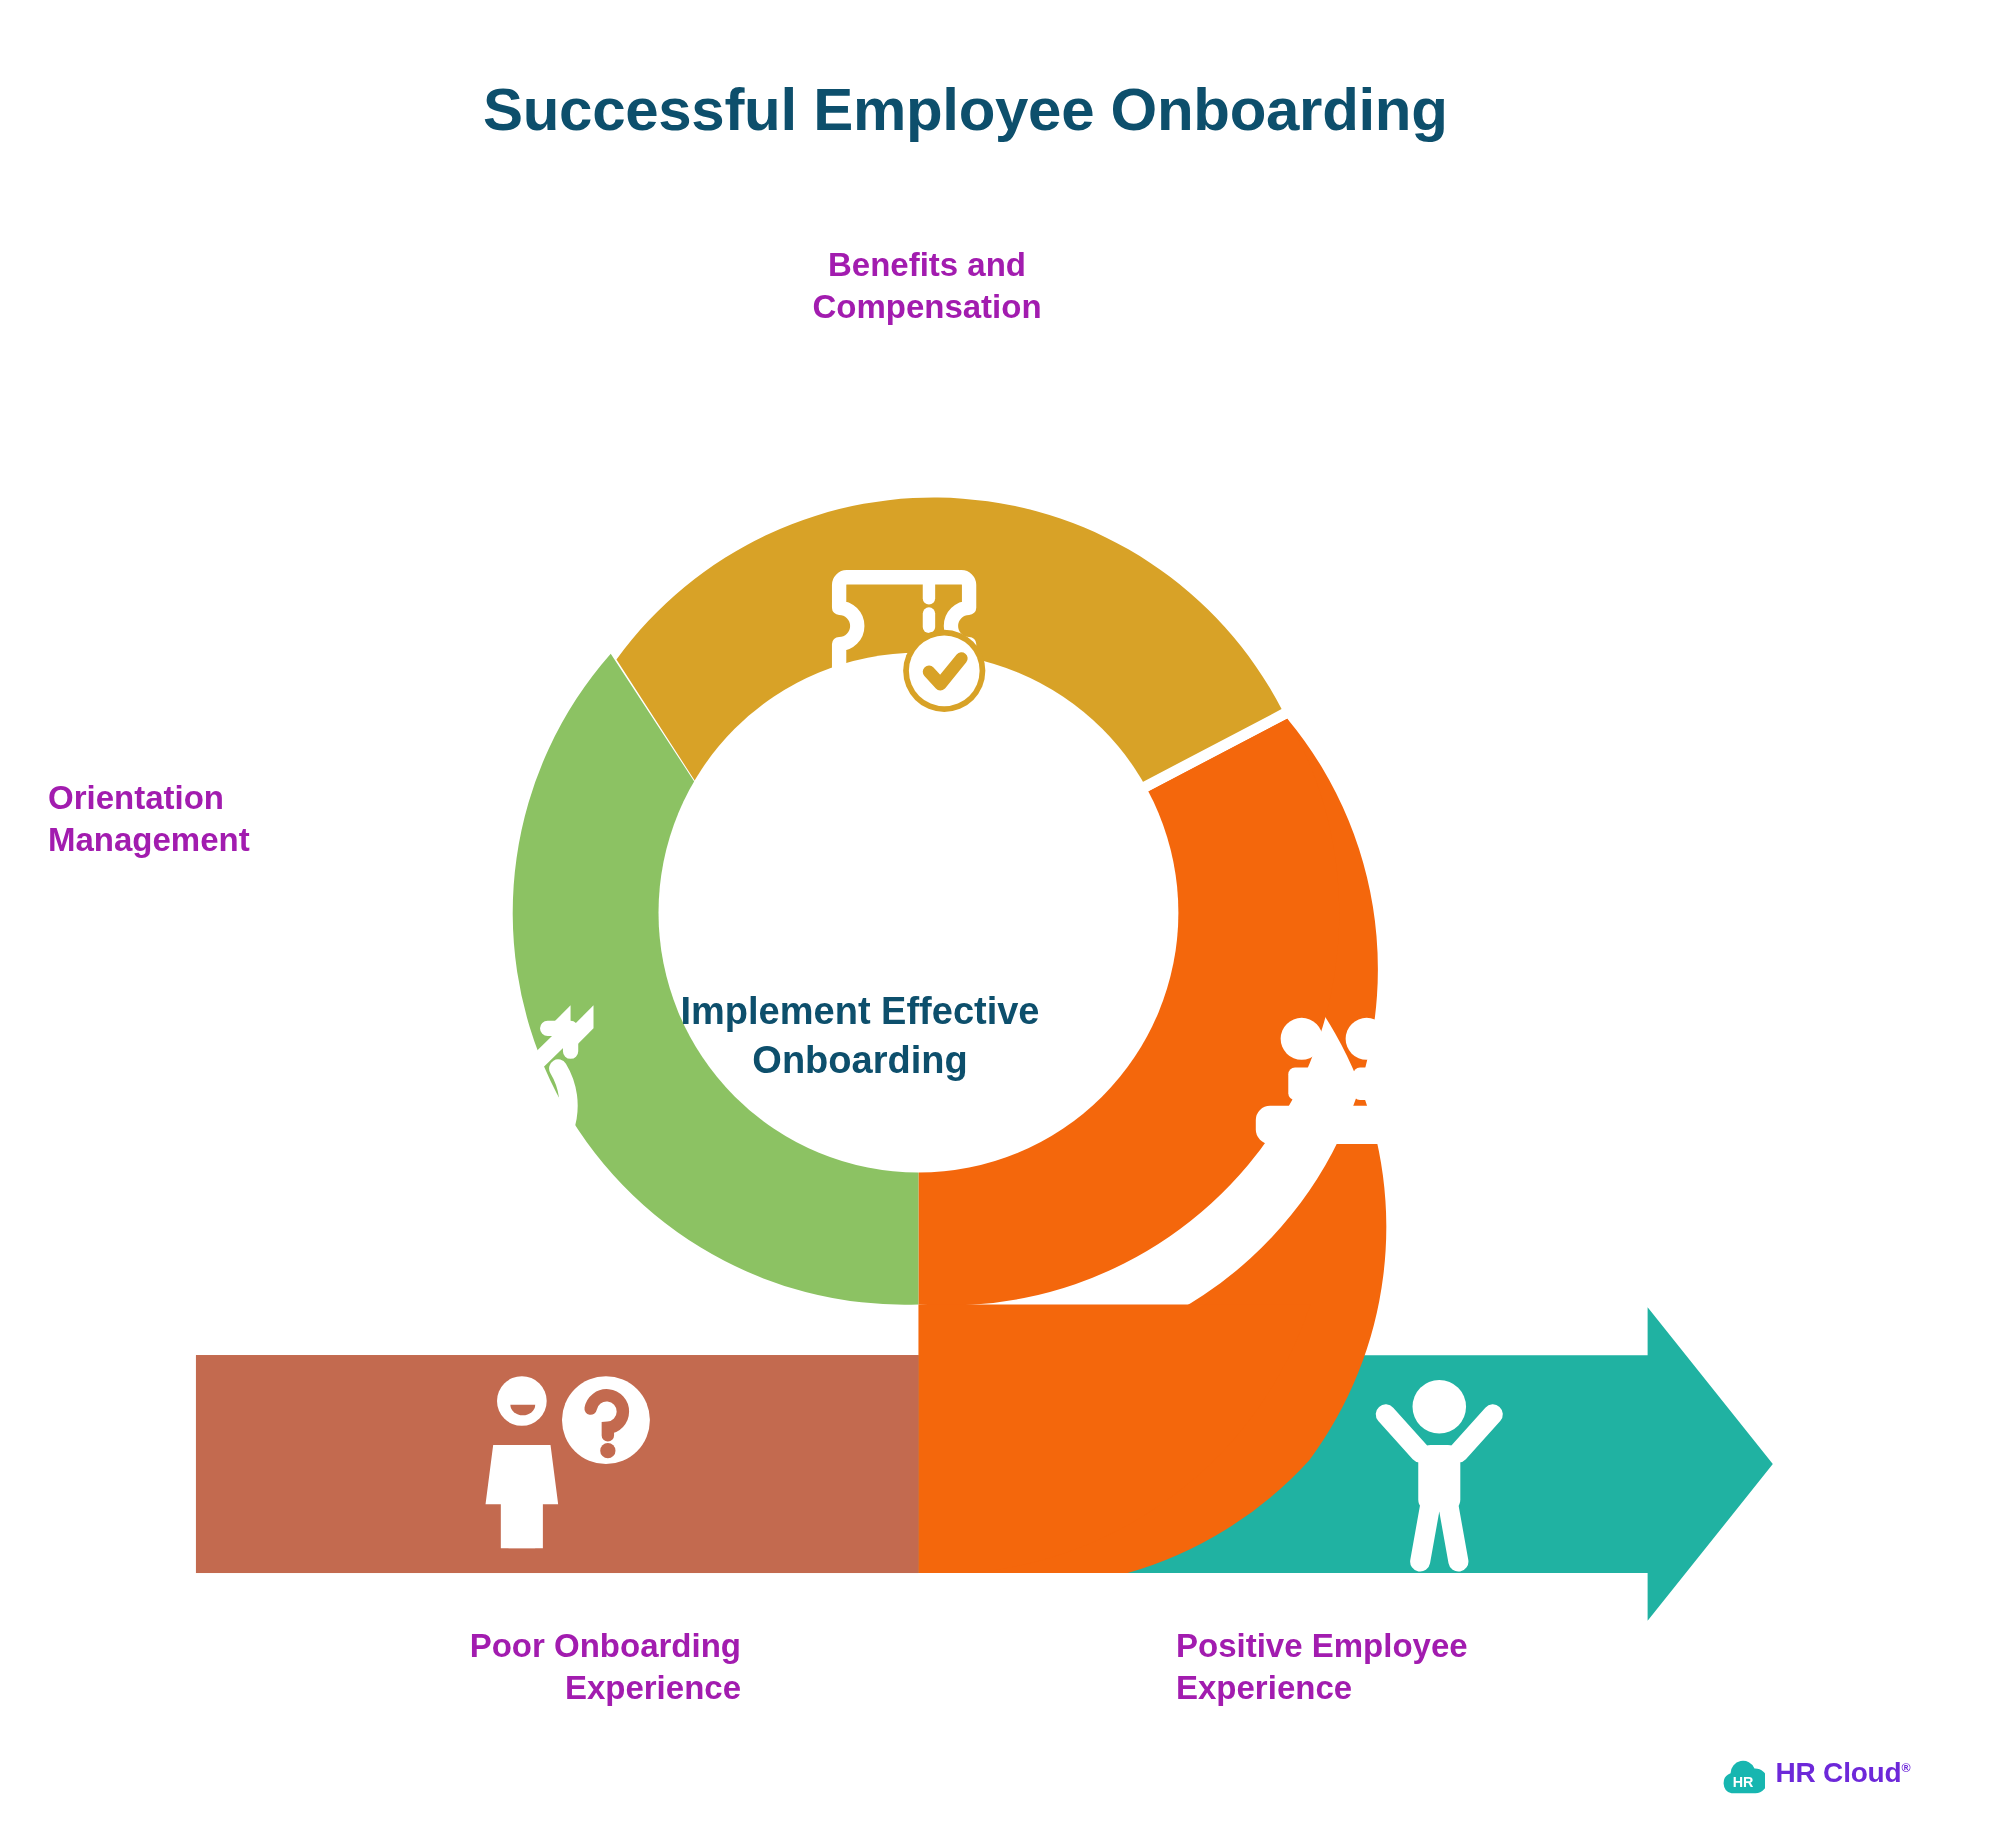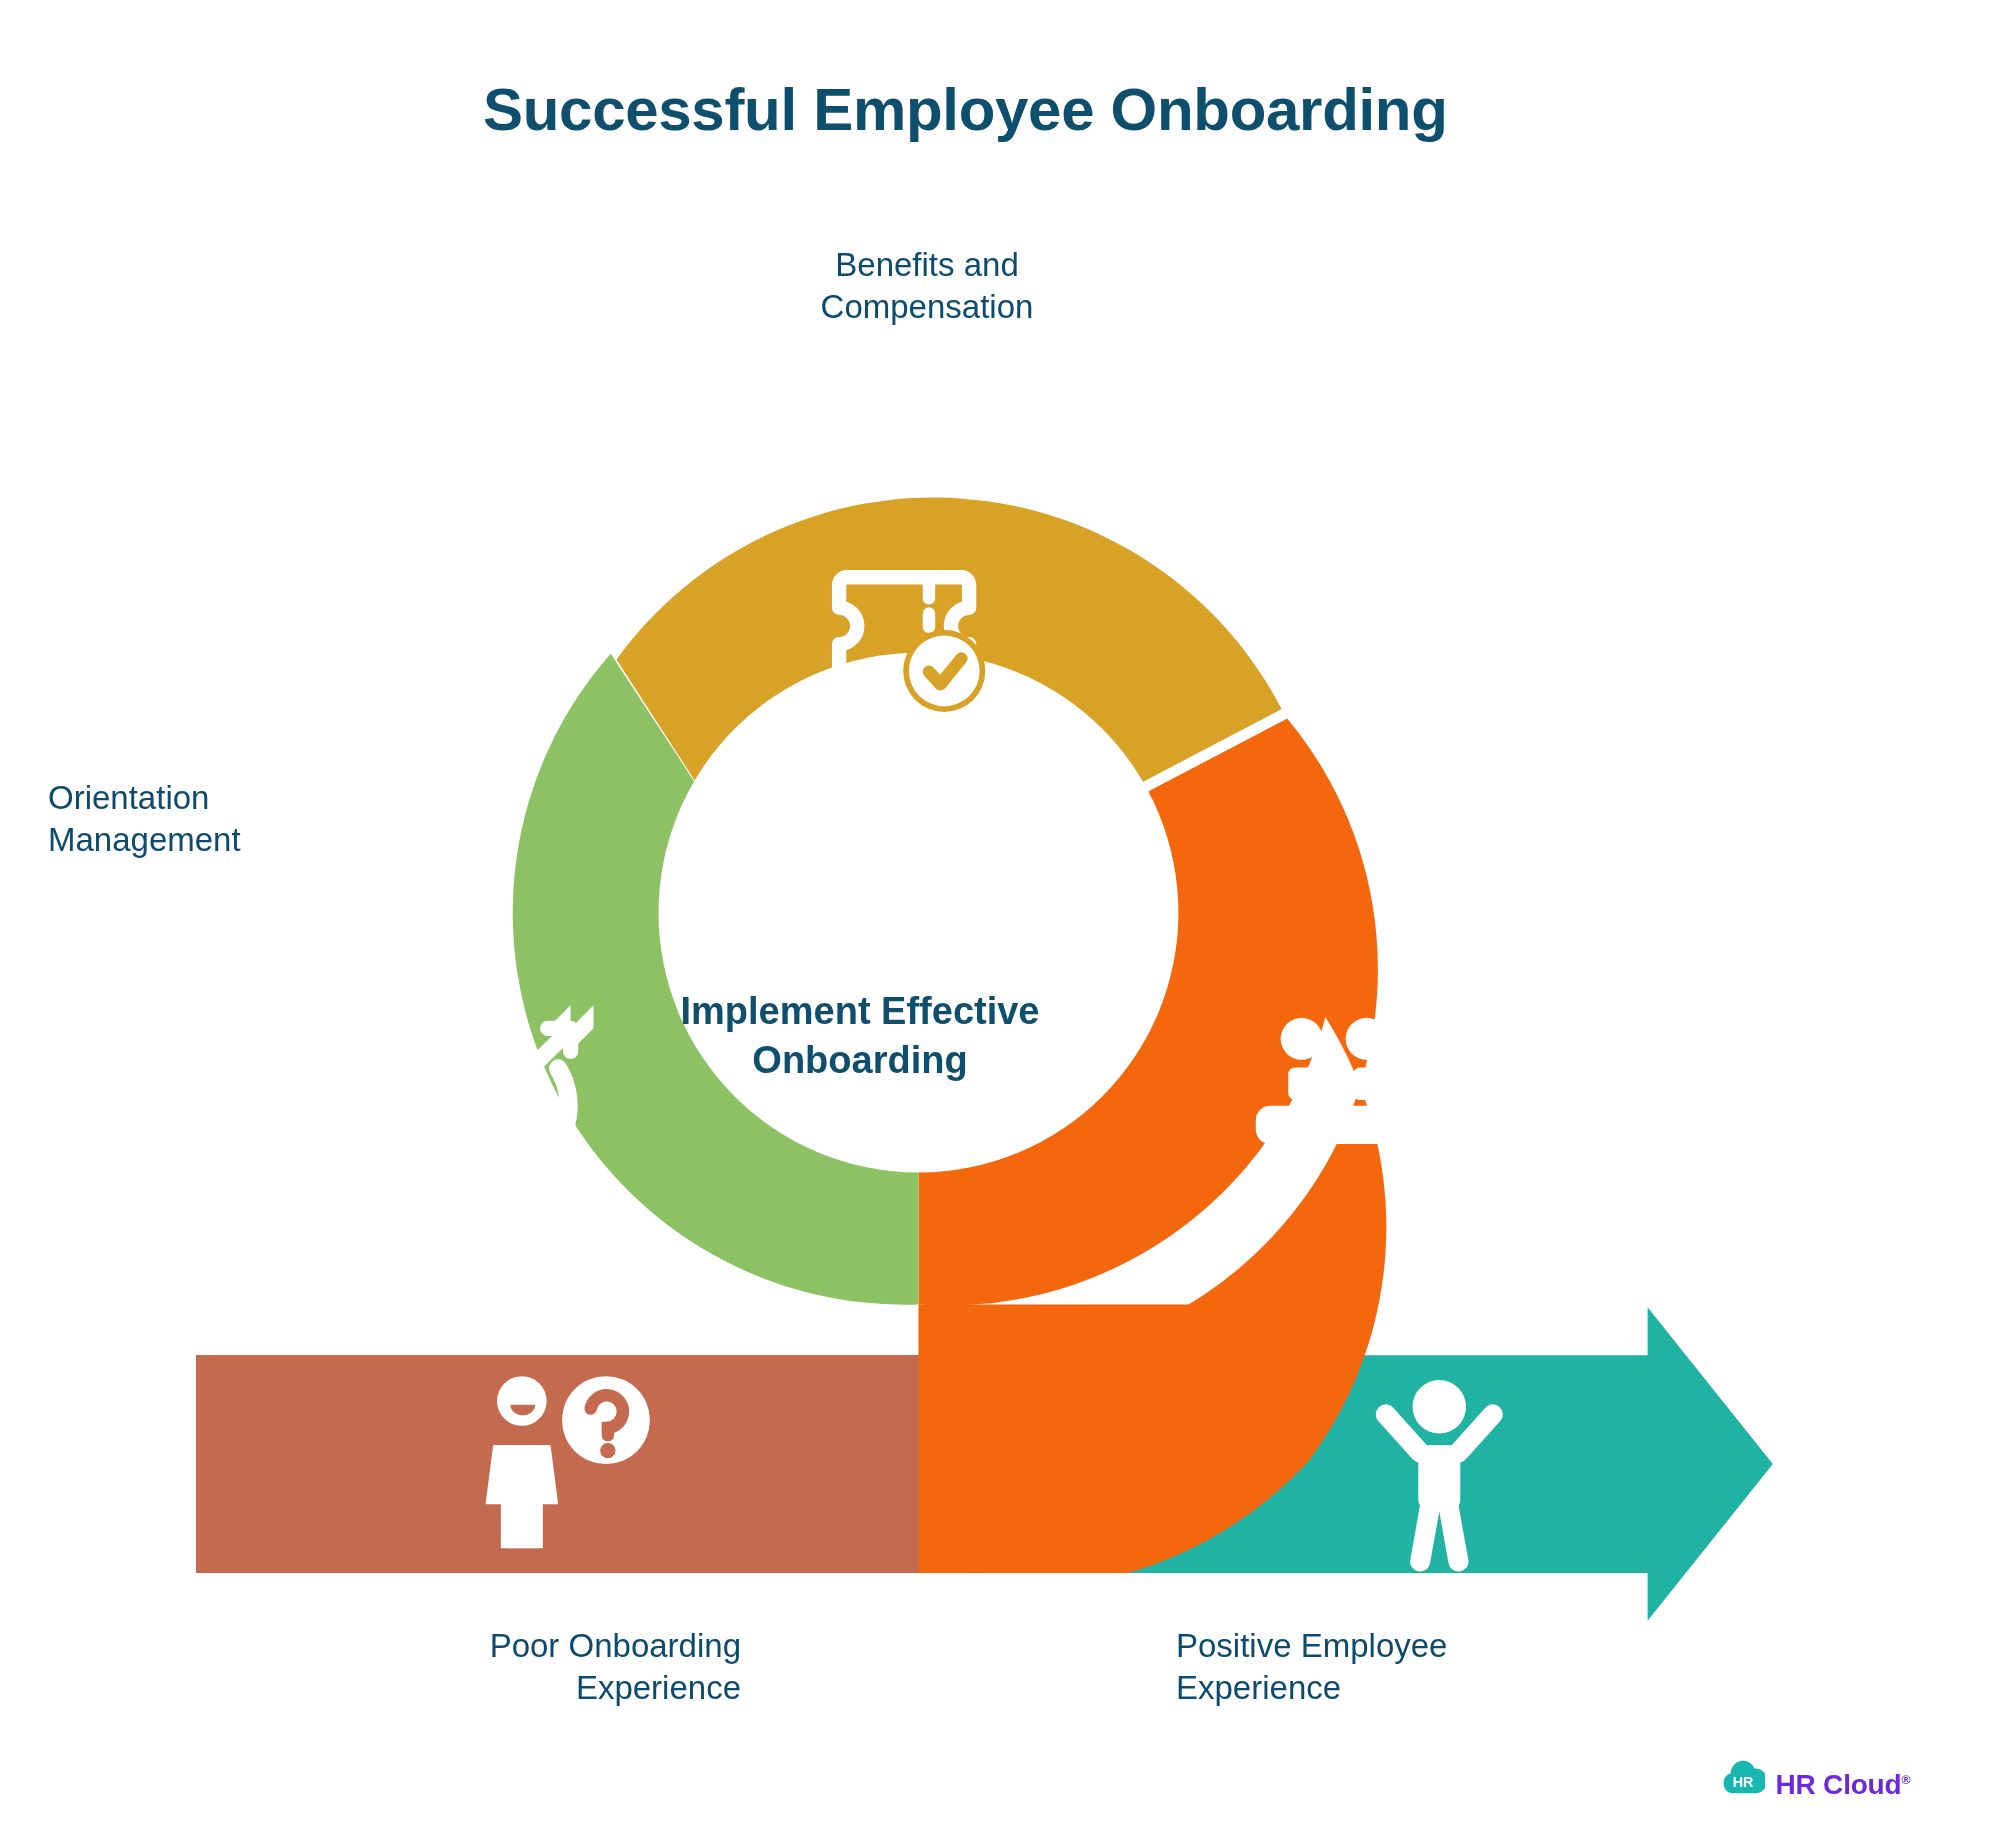--- a/index.html
+++ b/index.html
@@ -23,22 +23,22 @@
     top: 75px;
     font-size: 60px;
     font-weight: bold;
     color: #0d4f6c;
     letter-spacing: -0.3px;
     white-space: nowrap;
   }
   .lbl {
     position: absolute;
     font-size: 33px;
-    font-weight: normal;
-    color: #0c4a6e;
+    font-weight: bold;
+    color: #a21caf;
     line-height: 1.28;
     white-space: pre-line;
   }
   #label-benefits {
     left: 774px;
     top: 244px;
     width: 306px;
     text-align: center;
   }
   #label-orientation {
@@ -80,21 +80,21 @@
   #graphic {
     position: absolute;
     left: 0;
     top: 0;
   }
   .brand {
     position: absolute;
     left: 1721px;
     top: 1757px;
     display: flex;
-    align-items: flex-end;
+    align-items: flex-start;
     gap: 10.5px;
   }
   .brand-mark {
     width: 44px;
     height: 44px;
     position: relative;
   }
   .brand-word {
     font-size: 28px;
     font-weight: bold;

